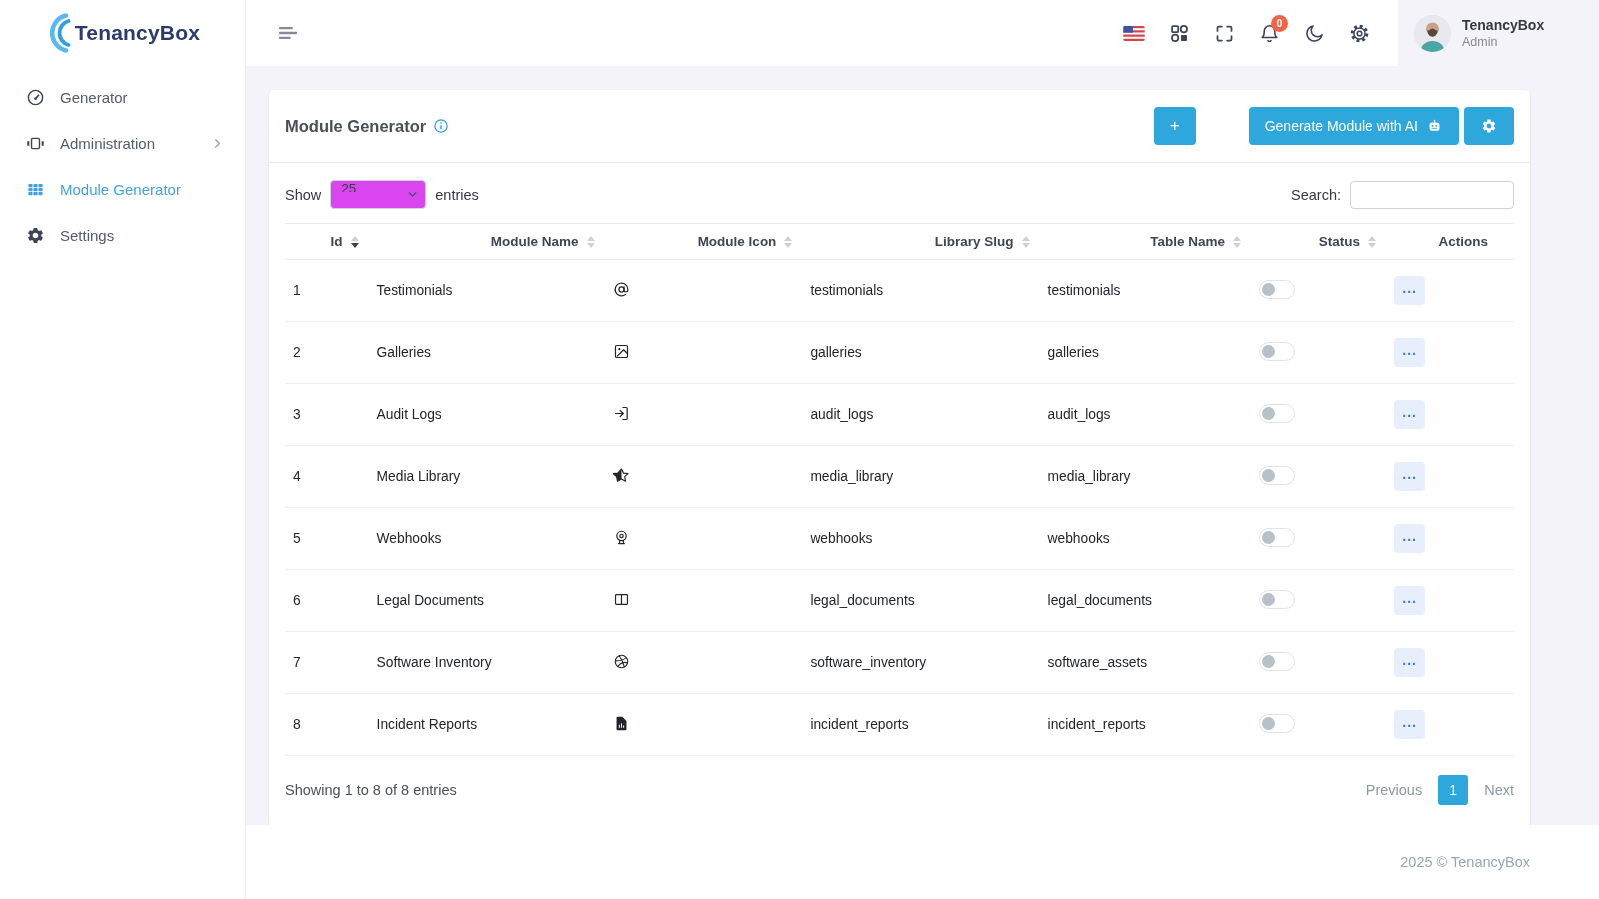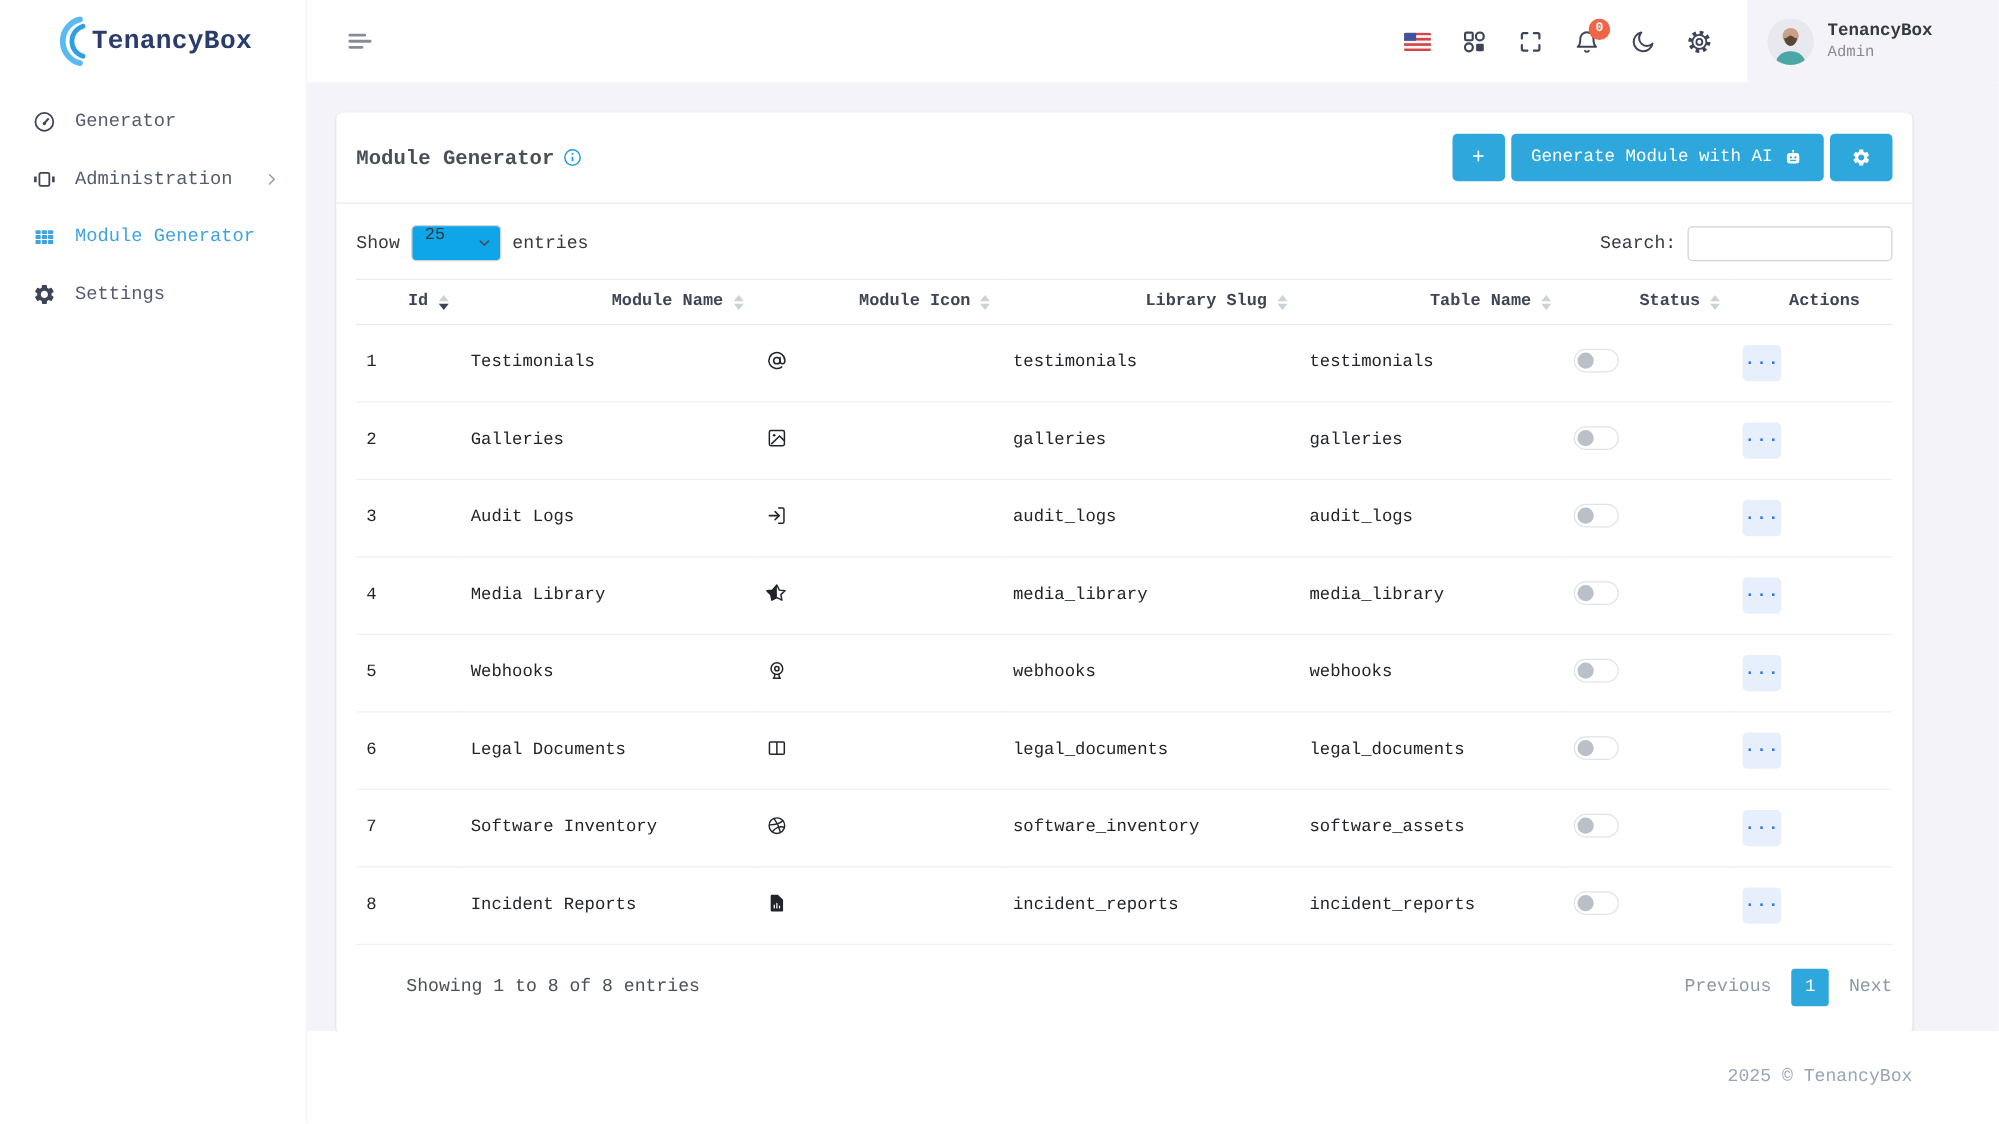--- a/index.html
+++ b/index.html
@@ -1,19 +1,19 @@
 <!DOCTYPE html>
 <html><head>
 <meta charset="utf-8">
 <style>
   * { margin:0; padding:0; box-sizing:border-box; }
   html,body { width:1599px; height:899px; overflow:hidden; }
   body { font-family:"Liberation Sans", sans-serif; background:#fff; color:#212529; font-size:14px; }
 
-  .app { display:flex; width:100%; height:100%;font-family:Liberation Mono, monospace; }
+  .app { display:flex; width:100%; height:100%; }
 
   
   .sidebar { width:246px; min-width:246px; background:#fff; border-right:1px solid #eef0f2; height:100%; }
   .logo-wrap { height:66px; display:flex; align-items:center; justify-content:center; gap:2px; }
   .logo-arcs { width:40px; height:40px; }
   .logo-text { font-size:21px; font-weight:700; color:#2b3b6b; letter-spacing:.2px; margin-left:-12px; }
   .side-nav { padding-top:8px; }
   .side-item { display:flex; align-items:center; gap:15px; height:46px; padding:0 20px 0 26px; color:#545b6d; font-size:15px; cursor:pointer; }
   .side-item .s-icon { width:19px; height:19px; display:inline-flex; color:#3d4457; flex:0 0 19px; }
   .side-item .s-icon svg { width:100%; height:100%; }
@@ -46,32 +46,32 @@
   .content { background:#f3f3f9; height:759px; padding:24px 69px 0 23px; }
   .card { background:#fff; border-radius:5px; box-shadow:0 1px 2px rgba(56,65,74,.15); }
 
   .card-header { display:flex; align-items:center; justify-content:space-between; padding:17px 16px; border-bottom:1px solid #e9ebec; }
   .page-title { font-size:16.5px; font-weight:600; color:#495057; display:flex; align-items:center; gap:7px; }
   .info-ic { width:16px; height:16px; color:#299cdb; display:inline-flex; cursor:pointer; }
   .info-ic svg { width:100%; height:100%; }
   .header-actions { display:flex; gap:5px; }
   .btn { background:#2ea7dc; color:#fff; border:none; border-radius:4px; height:38px; font-size:14px; font-family:inherit; cursor:pointer; display:inline-flex; align-items:center; justify-content:center; }
   .btn-plus { width:42px; font-size:17px; }
-  .btn-generate { padding:0 16px; gap:8px; }
+  .btn-generate { padding:0 16px; gap:8px;margin-left:48px; }
   .btn-generate .b-icon { width:17px; height:17px; display:inline-flex; }
   .btn-generate .b-icon svg { width:100%; height:100%; }
   .btn-gear { width:50px; }
   .btn-gear .b-icon { width:16px; height:16px; display:inline-flex; color:#fff; }
   .btn-gear .b-icon svg { width:100%; height:100%; }
 
   
   .controls { display:flex; align-items:center; justify-content:space-between; padding:17px 16px 14px; }
   .show-group { display:flex; align-items:center; gap:9px; font-size:14.5px; color:#343a40; }
   .select-wrap { position:relative; }
-  .select-wrap select { appearance:none; -webkit-appearance:none; width:72px; height:29px; border:1px solid #ced4da; border-radius:4px; padding:0 24px 16px 10px; font-size:13.5px; color:#343a40; background:#0ea5e9; font-family:inherit; cursor:pointer; }
+  .select-wrap select { appearance:none; -webkit-appearance:none; width:96px; height:29px; border:1px solid #ced4da; border-radius:4px; padding:0 24px 16px 10px; font-size:13.5px; color:#343a40; background:#d946ef; font-family:inherit; cursor:pointer; }
   .select-wrap .sel-chev { position:absolute; right:7px; top:8px; width:13px; height:13px; color:#495057; pointer-events:none; display:inline-flex; }
   .select-wrap .sel-chev svg { width:100%; height:100%; }
   .search-group { display:flex; align-items:center; gap:9px; font-size:14.5px; color:#343a40; }
   .search-group input { width:164px; height:28px; border:1px solid #ced4da; border-radius:4px; padding:0 8px; font-size:13.5px; font-family:inherit; color:#343a40; }
 
   
   table { width:calc(100% - 32px); margin:0 16px; border-collapse:collapse; table-layout:fixed; }
   th { text-align:right; font-size:13.5px; font-weight:700; color:#3f4555; padding:10px 26px 10px 8px; border-top:1px solid #e9ebec; border-bottom:1px solid #e9ebec; position:relative; cursor:pointer; white-space:nowrap; }
   th.no-sort { cursor:default; }
   td { padding:16px 8px; font-size:13.8px; color:#212529; border-bottom:1px solid #eef0f3; vertical-align:middle; }
@@ -85,21 +85,21 @@
 
   
   .toggle { width:36px; height:19px; border:1px solid #dfe3e8; border-radius:10px; background:#fff; position:relative; cursor:pointer; display:inline-block; }
   .toggle .knob { position:absolute; left:2px; top:2px; width:13px; height:13px; border-radius:50%; background:#b9c0c7; }
 
   
   .actions-btn { width:31px; height:29px; border:none; border-radius:4px; background:#e8effc; color:#3577f1; font-weight:700; font-size:14px; letter-spacing:1px; cursor:pointer; display:inline-flex; align-items:center; justify-content:center; font-family:inherit; }
   .actions-btn span { transform:translateY(-3px); }
 
   
-  .table-footer { display:flex; align-items:center; justify-content:space-between; padding:19px 16px 22px;margin-left:40px; }
+  .table-footer { display:flex; align-items:center; justify-content:space-between; padding:19px 16px 22px; }
   .summary { font-size:14.5px; color:#495057; }
   .pagination { display:flex; align-items:center; gap:16px; }
   .page-link { color:#8b98a5; font-size:14.5px; cursor:pointer; }
   .page-current { width:30px; height:30px; border-radius:3px; background:#2ea7dc; color:#fff; display:flex; align-items:center; justify-content:center; font-size:14px; cursor:pointer; }
 
   
   .footer { height:74px; background:#fff; display:flex; align-items:center; justify-content:flex-end; padding-right:69px; color:#98a6b5; font-size:14.5px; }
 </style>
 </head>
 <body>

